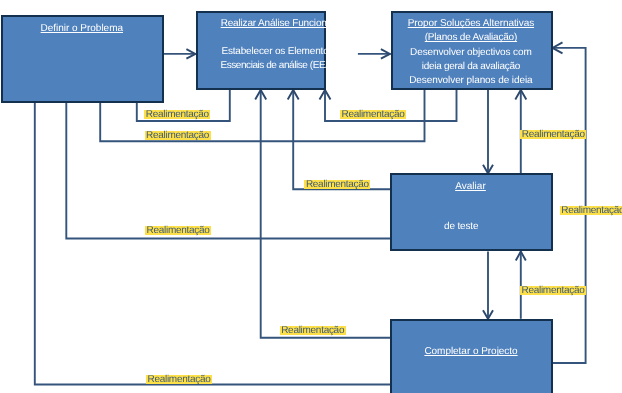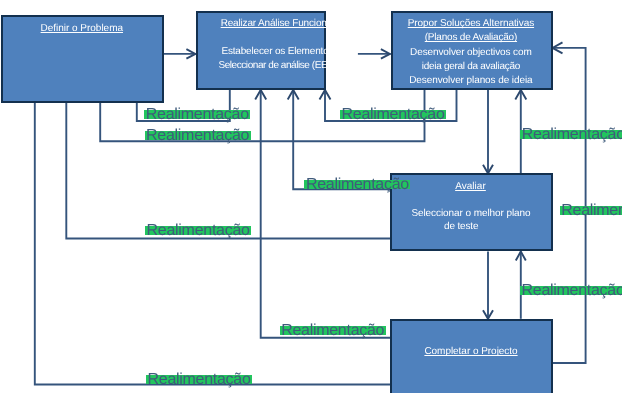--- a/index.html
+++ b/index.html
@@ -5,22 +5,22 @@
 <style>
   html,body{margin:0;padding:0;background:#FFFFFF;}
   #page{position:relative;width:622px;height:393px;overflow:hidden;background:#FFFFFF;
         font-family:"Liberation Sans",sans-serif;-webkit-font-smoothing:antialiased;text-rendering:geometricPrecision;}
   svg#wires{position:absolute;left:0;top:0;width:622px;height:393px;}
   .box{position:absolute;box-sizing:border-box;background:#4F81BD;border:2px solid #13304E;
        color:#FFFFFF;}
   .tx{position:absolute;white-space:nowrap;transform:translateX(-50%);font-size:10px;
       line-height:11px;}
   .btitle{text-decoration:underline;text-decoration-skip-ink:none;text-underline-offset:1px;text-decoration-thickness:1px;}
-  .lbl{position:absolute;white-space:nowrap;color:#3F5B7B;font-size:16px;line-height:9px;
-       letter-spacing:-0.286px;background:#22c55e;padding:0 1.5px;}
+  .lbl{position:absolute;white-space:nowrap;color:#3F5B7B;font-size:10px;line-height:9px;
+       letter-spacing:-0.286px;background:#fde047;padding:0 1.5px;}
 </style>
 </head>
 <body>
 
 <div id="page">
 
 <svg id="wires" viewBox="0 0 622 393">
   <g fill="none" stroke="#35547C" stroke-width="1.9" stroke-linecap="butt" stroke-linejoin="miter">
     <path d="M163.4,53.9 H195.8"></path>
     <path d="M357.9,53.9 H390.5"></path>
@@ -55,34 +55,33 @@
   </g>
 </svg>
 
 <div class="box" style="left:0.9px;top:15px;width:163.1px;height:88px;">
   <div class="tx btitle" style="left:78.9px;top:5.9px;letter-spacing:-0.023px;">Definir o Problema</div>
 </div>
 
 <div class="box" style="left:195.8px;top:10.8px;width:130px;height:79.2px;">
   <div class="tx btitle" style="left:79.6px;top:5.3px;letter-spacing:-0.167px;">Realizar Análise Funcional</div>
   <div class="tx" style="left:79.6px;top:33.1px;letter-spacing:-0.178px;">Estabelecer os Elementos</div>
-  <div class="tx" style="left:79.6px;top:47px;letter-spacing:-0.438px;">Seleccionar de análise (EEA)</div>
+  <div class="tx" style="left:79.6px;top:47px;letter-spacing:-0.438px;">Essenciais de análise (EEA)</div>
 </div>
 
 <div class="box" style="left:390.5px;top:11.1px;width:162.4px;height:78.9px;">
   <div class="tx btitle" style="left:78.4px;top:4.9px;letter-spacing:-0.072px;">Propor Soluções Alternativas</div>
   <div class="tx btitle" style="left:78.4px;top:19.2px;letter-spacing:-0.202px;">(Planos de Avaliação)</div>
   <div class="tx" style="left:78.4px;top:34.2px;letter-spacing:-0.113px;">Desenvolver objectivos com</div>
   <div class="tx" style="left:78.4px;top:48px;letter-spacing:-0.282px;">ideia geral da avaliação</div>
   <div class="tx" style="left:78.4px;top:62.3px;letter-spacing:-0.085px;">Desenvolver planos de ideia</div>
 </div>
 
 <div class="box" style="left:390.2px;top:173.3px;width:162.4px;height:78.2px;">
   <div class="tx btitle" style="left:78.3px;top:5.4px;letter-spacing:0.044px;">Avaliar</div>
-  <div class="tx" style="left:78.8px;top:33.2px;letter-spacing:-0.076px;">Seleccionar o melhor plano</div>
   <div class="tx" style="left:69px;top:46px;letter-spacing:-0.149px;text-align:center;">de teste</div>
 </div>
 
 <div class="box" style="left:390.3px;top:318.8px;width:162.3px;height:90.2px;">
   <div class="tx btitle" style="left:78.7px;top:25.4px;letter-spacing:-0.037px;">Completar o Projecto</div>
 </div>
 
 <div class="lbl" style="left:144.3px;top:110.2px;">Realimentação</div>
 <div class="lbl" style="left:144.6px;top:130.9px;">Realimentação</div>
 <div class="lbl" style="left:340px;top:110.3px;">Realimentação</div>

